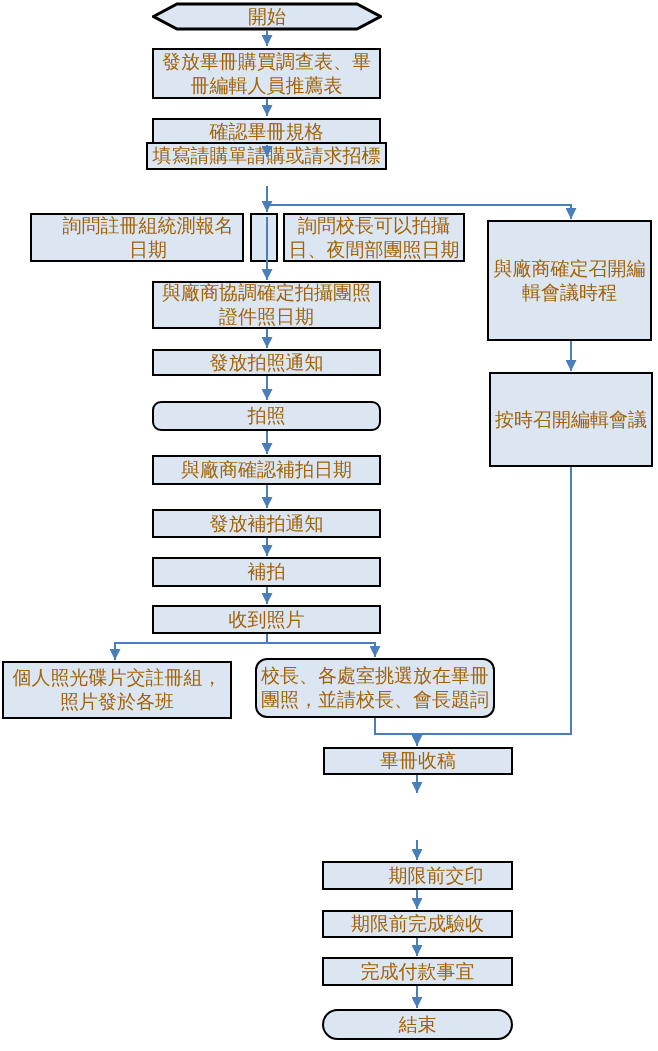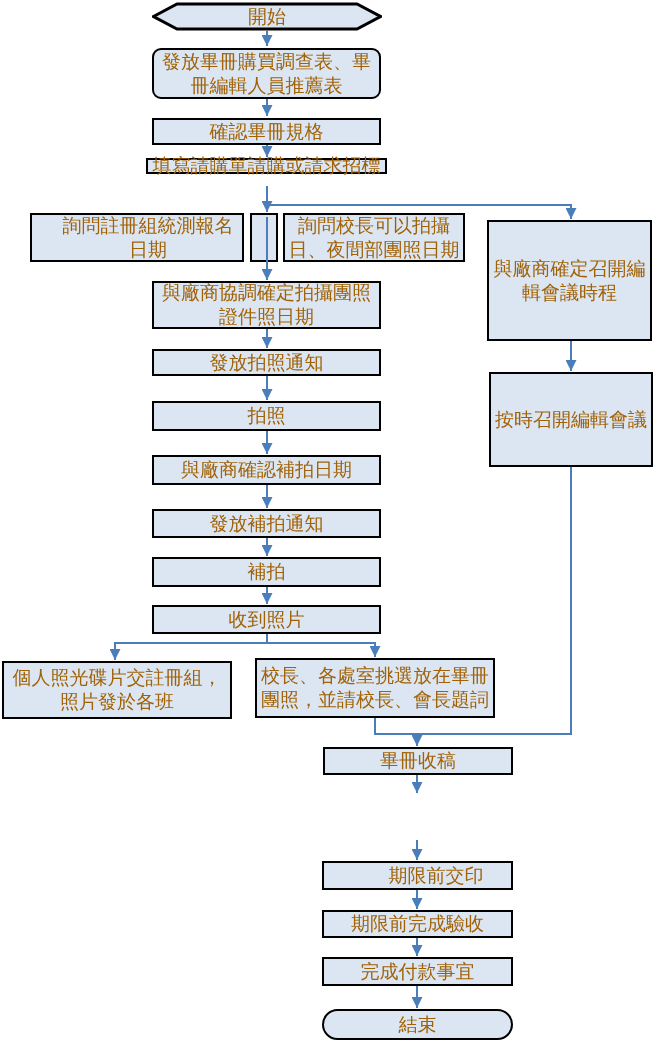--- a/index.html
+++ b/index.html
@@ -31,30 +31,30 @@
 
 <div class="canvas">
 
   <div class="node hex" style="left:152px;top:2px;width:230px;height:29px;">
     <svg viewBox="0 0 230 29" preserveAspectRatio="none">
       <polygon points="1.5,14.5 25,2 205,2 228.5,14.5 205,27 25,27" fill="#dce6f2" stroke="#000000" stroke-width="3"></polygon>
     </svg>
     <span>開始</span>
   </div>
 
-  <div class="node" style="left:152px;top:48px;width:229px;height:51px;border-radius:9px;">
+  <div class="node" style="left:152px;top:48px;width:229px;height:51px;">
     <span>發放畢冊購買調查表、畢
 冊編輯人員推薦表</span>
   </div>
 
   <div class="node" style="left:152px;top:118px;width:229px;height:27px;">
     <span>確認畢冊規格</span>
   </div>
 
-  <div class="node" style="left:146px;top:158px;width:241px;height:16px;">
+  <div class="node" style="left:146px;top:142px;width:241px;height:28px;">
     <span>填寫請購單請購或請求招標</span>
   </div>
 
   <div class="node" style="left:30px;top:213px;width:214px;height:49px;padding-left:24px;">
     <span>詢問註冊組統測報名日期</span>
   </div>
 
   <div class="node" style="left:250px;top:213px;width:28px;height:49px;"></div>
 
   <div class="node" style="left:283px;top:213px;width:182px;height:49px;">
@@ -73,21 +73,21 @@
 
   <div class="node" style="left:152px;top:281px;width:229px;height:48px;">
     <span>與廠商協調確定拍攝團照
 證件照日期</span>
   </div>
 
   <div class="node" style="left:152px;top:349px;width:229px;height:27px;">
     <span>發放拍照通知</span>
   </div>
 
-  <div class="node" style="left:152px;top:401px;width:229px;height:30px;">
+  <div class="node" style="left:152px;top:401px;width:229px;height:30px;border-radius:9px;">
     <span>拍照</span>
   </div>
 
   <div class="node" style="left:152px;top:455px;width:229px;height:30px;">
     <span>與廠商確認補拍日期</span>
   </div>
 
   <div class="node" style="left:152px;top:509px;width:229px;height:29px;">
     <span>發放補拍通知</span>
   </div>
@@ -98,21 +98,21 @@
 
   <div class="node" style="left:152px;top:605px;width:229px;height:29px;">
     <span>收到照片</span>
   </div>
 
   <div class="node" style="left:2px;top:661px;width:230px;height:58px;">
     <span>個人照光碟片交註冊組，
 照片發於各班</span>
   </div>
 
-  <div class="node" style="left:255px;top:658px;width:240px;height:60px;">
+  <div class="node" style="left:255px;top:658px;width:240px;height:60px;border-radius:12px;">
     <span>校長、各處室挑選放在畢冊
 團照，並請校長、會長題詞</span>
   </div>
 
   <div class="node" style="left:323px;top:747px;width:190px;height:28px;">
     <span>畢冊收稿</span>
   </div>
 
 
   <div class="node" style="left:322px;top:861px;width:191px;height:29px;padding-left:39px;">

